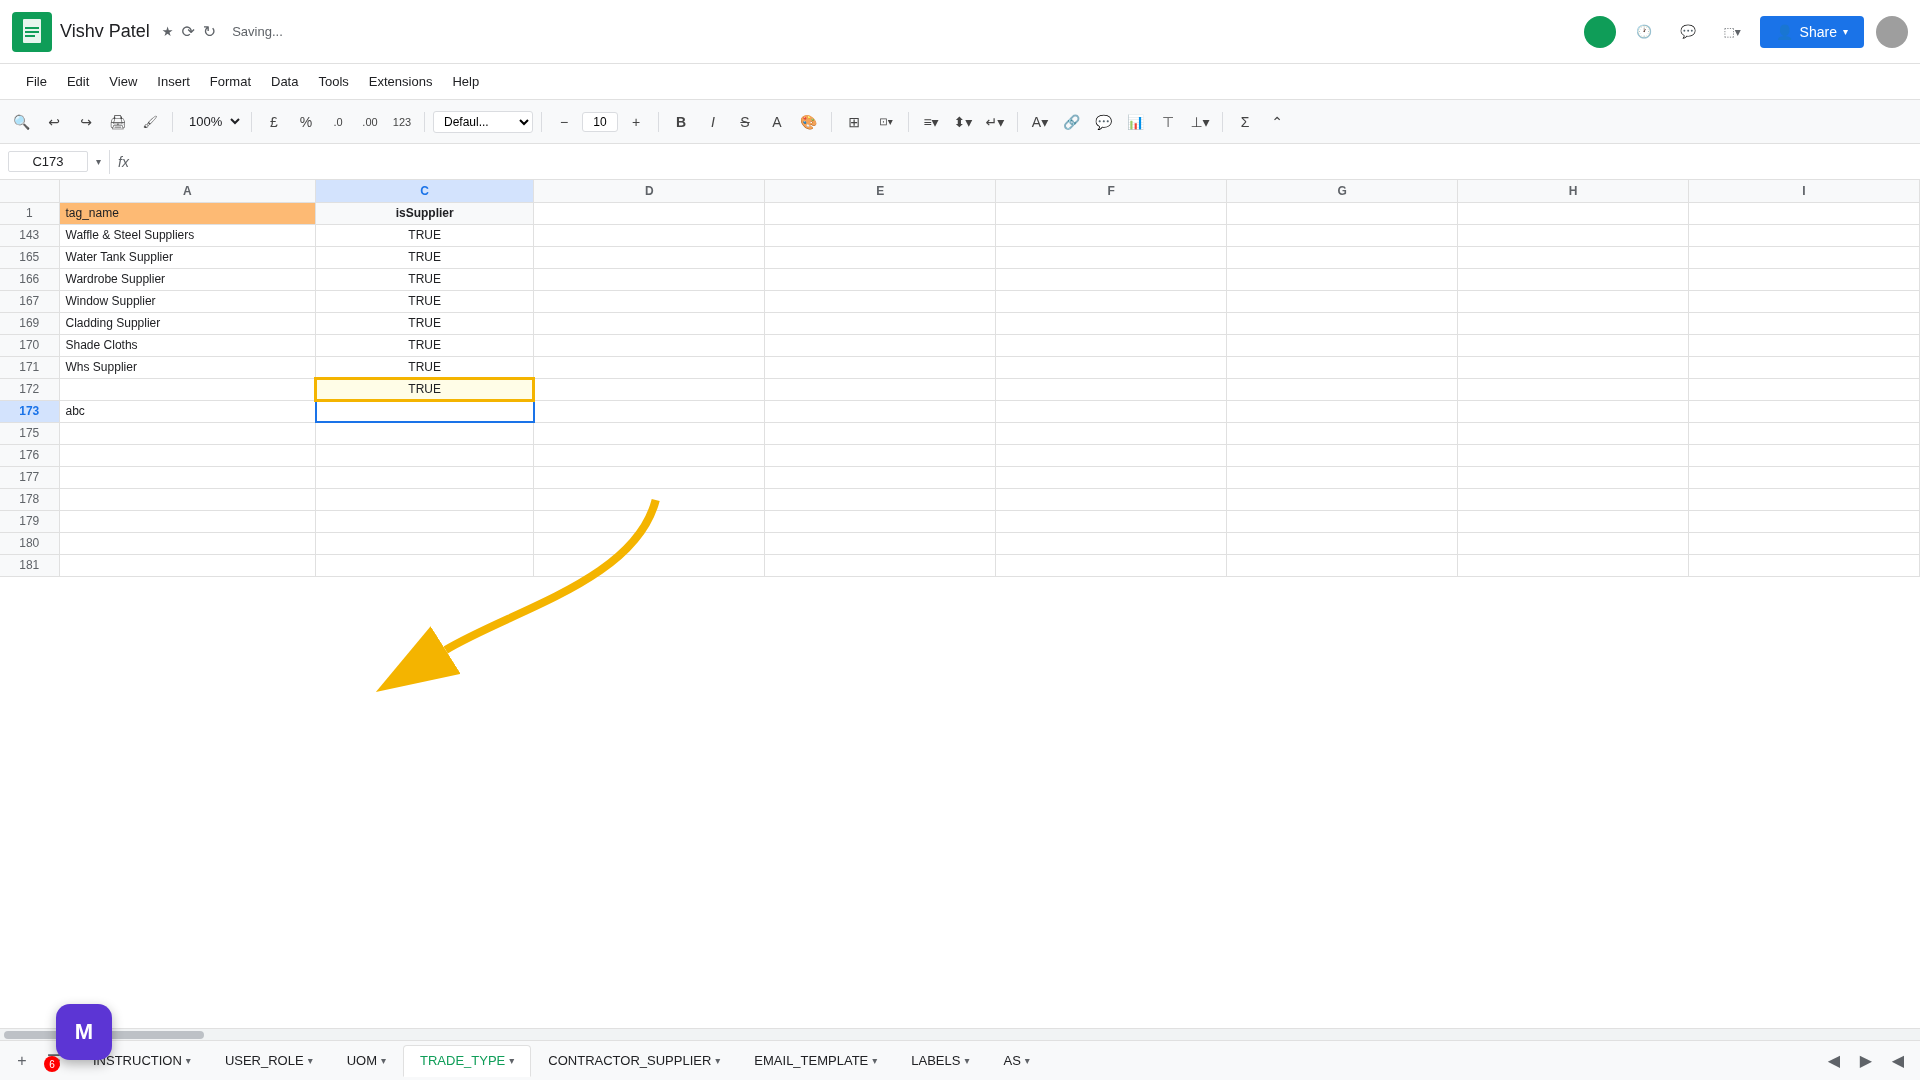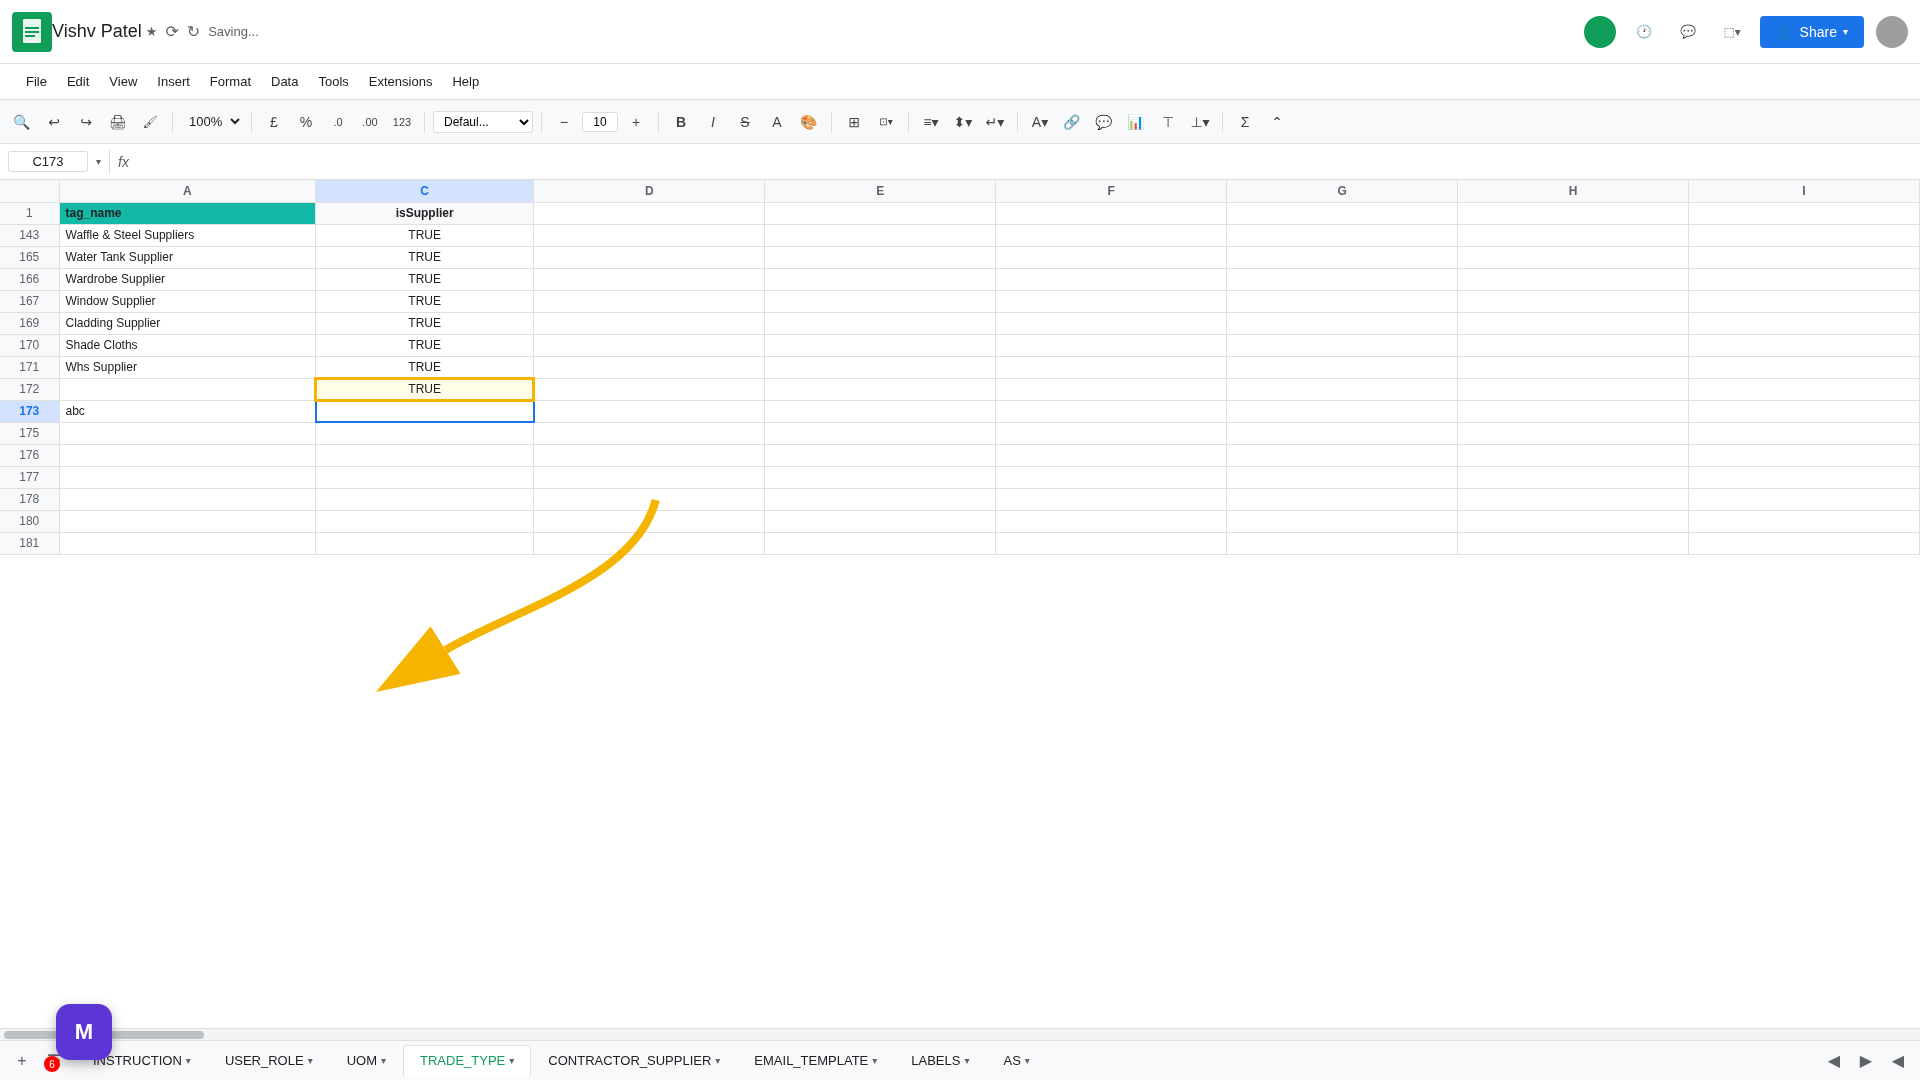--- a/index.html
+++ b/index.html
@@ -14,20 +14,21 @@
     }
 
     
     .top-bar {
       background: #fff;
       height: 64px;
       display: flex;
       align-items: center;
       padding: 0 12px;
       border-bottom: 1px solid #e0e0e0;
+      gap: 8px;
     }
 
     .sheets-logo {
       width: 40px;
       height: 40px;
       background: #0f9d58;
       border-radius: 4px;
       display: flex;
       align-items: center;
       justify-content: center;
@@ -523,21 +524,21 @@
               <th class="col-header">E</th>
               <th class="col-header">F</th>
               <th class="col-header">G</th>
               <th class="col-header">H</th>
               <th class="col-header">I</th>
             </tr>
           </thead>
           <tbody id="spreadsheet-body">
           <tr>
                 <td class="row-header">1</td>
-                <td class="col-a" style="font-weight: bold; background: #14b8a6;">tag_name</td>
+                <td class="col-a" style="font-weight: normal; background: #fdba74;">tag_name</td>
                 <td class="col-c" style="font-weight: bold; background: rgb(248, 249, 250);">isSupplier</td>
                 <td style="width: 180px;"></td>
                 <td style="width: 180px;"></td>
                 <td style="width: 180px;"></td>
                 <td style="width: 180px;"></td>
                 <td style="width: 180px;"></td>
                 <td style="width: 180px;"></td>
               </tr>
               <tr>
                 <td class="row-header">143</td>
@@ -666,20 +667,31 @@
                 <td class="col-c"></td>
                 <td style="width: 180px;"></td>
                 <td style="width: 180px;"></td>
                 <td style="width: 180px;"></td>
                 <td style="width: 180px;"></td>
                 <td style="width: 180px;"></td>
                 <td style="width: 180px;"></td>
               </tr>
               <tr>
                 <td class="row-header">178</td>
+                <td class="col-a"></td>
+                <td class="col-c"></td>
+                <td style="width: 180px;"></td>
+                <td style="width: 180px;"></td>
+                <td style="width: 180px;"></td>
+                <td style="width: 180px;"></td>
+                <td style="width: 180px;"></td>
+                <td style="width: 180px;"></td>
+              </tr>
+              <tr>
+                <td class="row-header">179</td>
                 <td class="col-a"></td>
                 <td class="col-c"></td>
                 <td style="width: 180px;"></td>
                 <td style="width: 180px;"></td>
                 <td style="width: 180px;"></td>
                 <td style="width: 180px;"></td>
                 <td style="width: 180px;"></td>
                 <td style="width: 180px;"></td>
               </tr>
               <tr>

